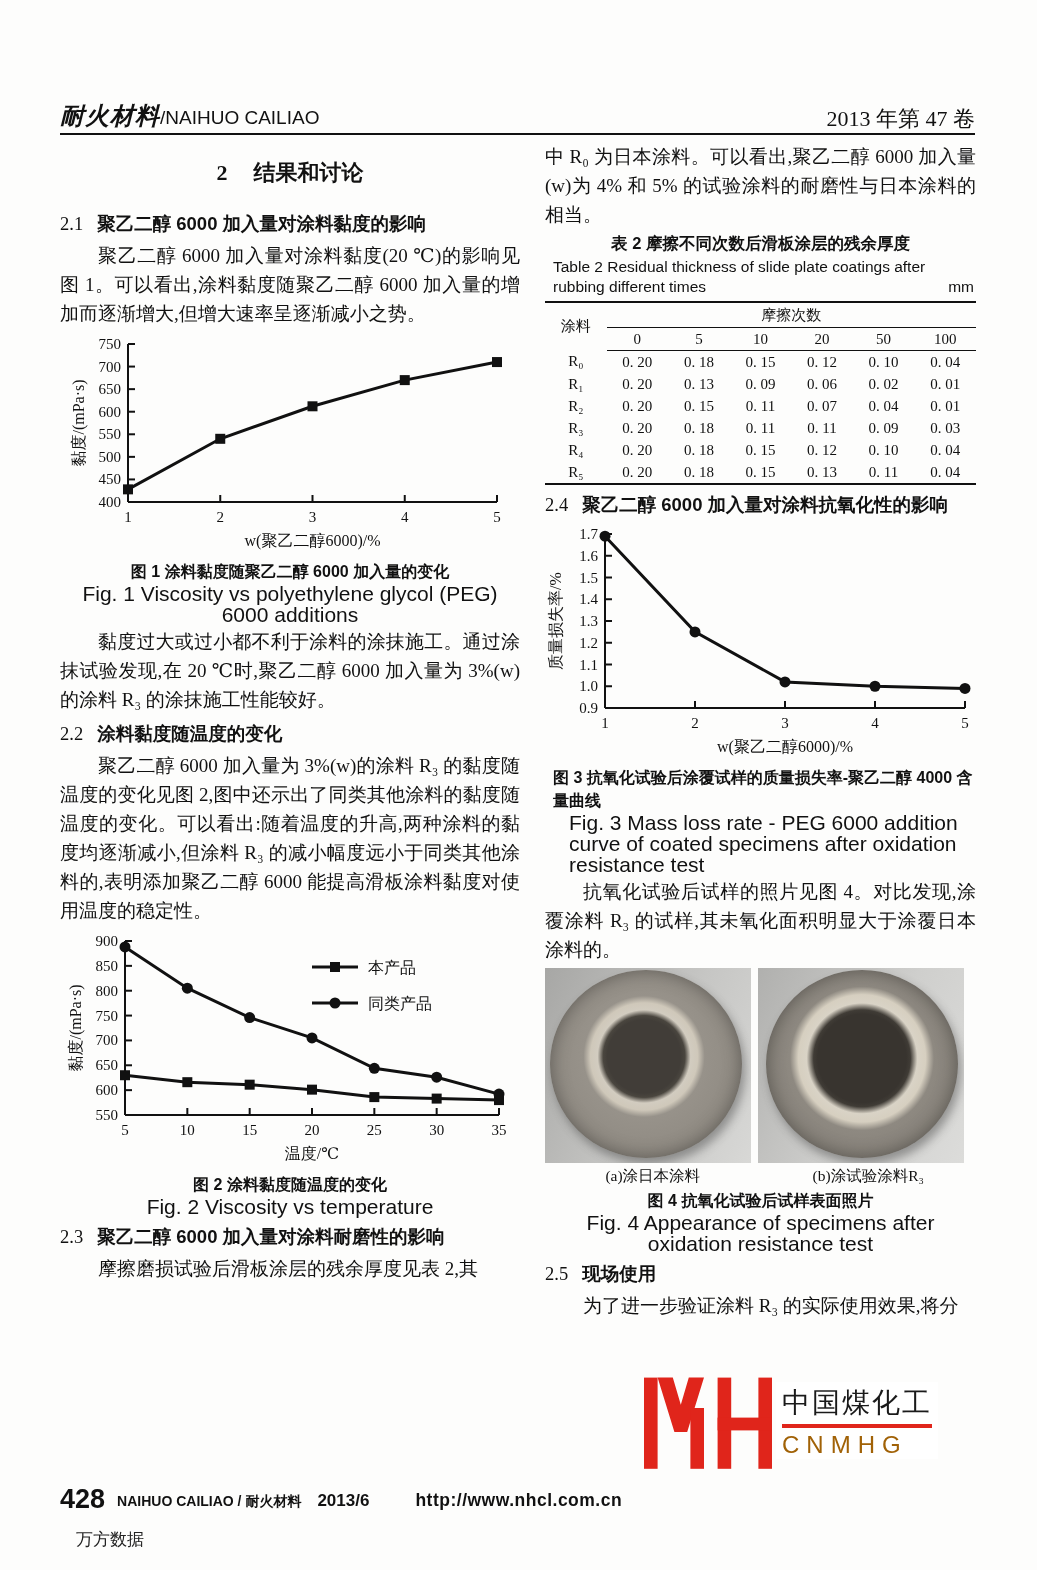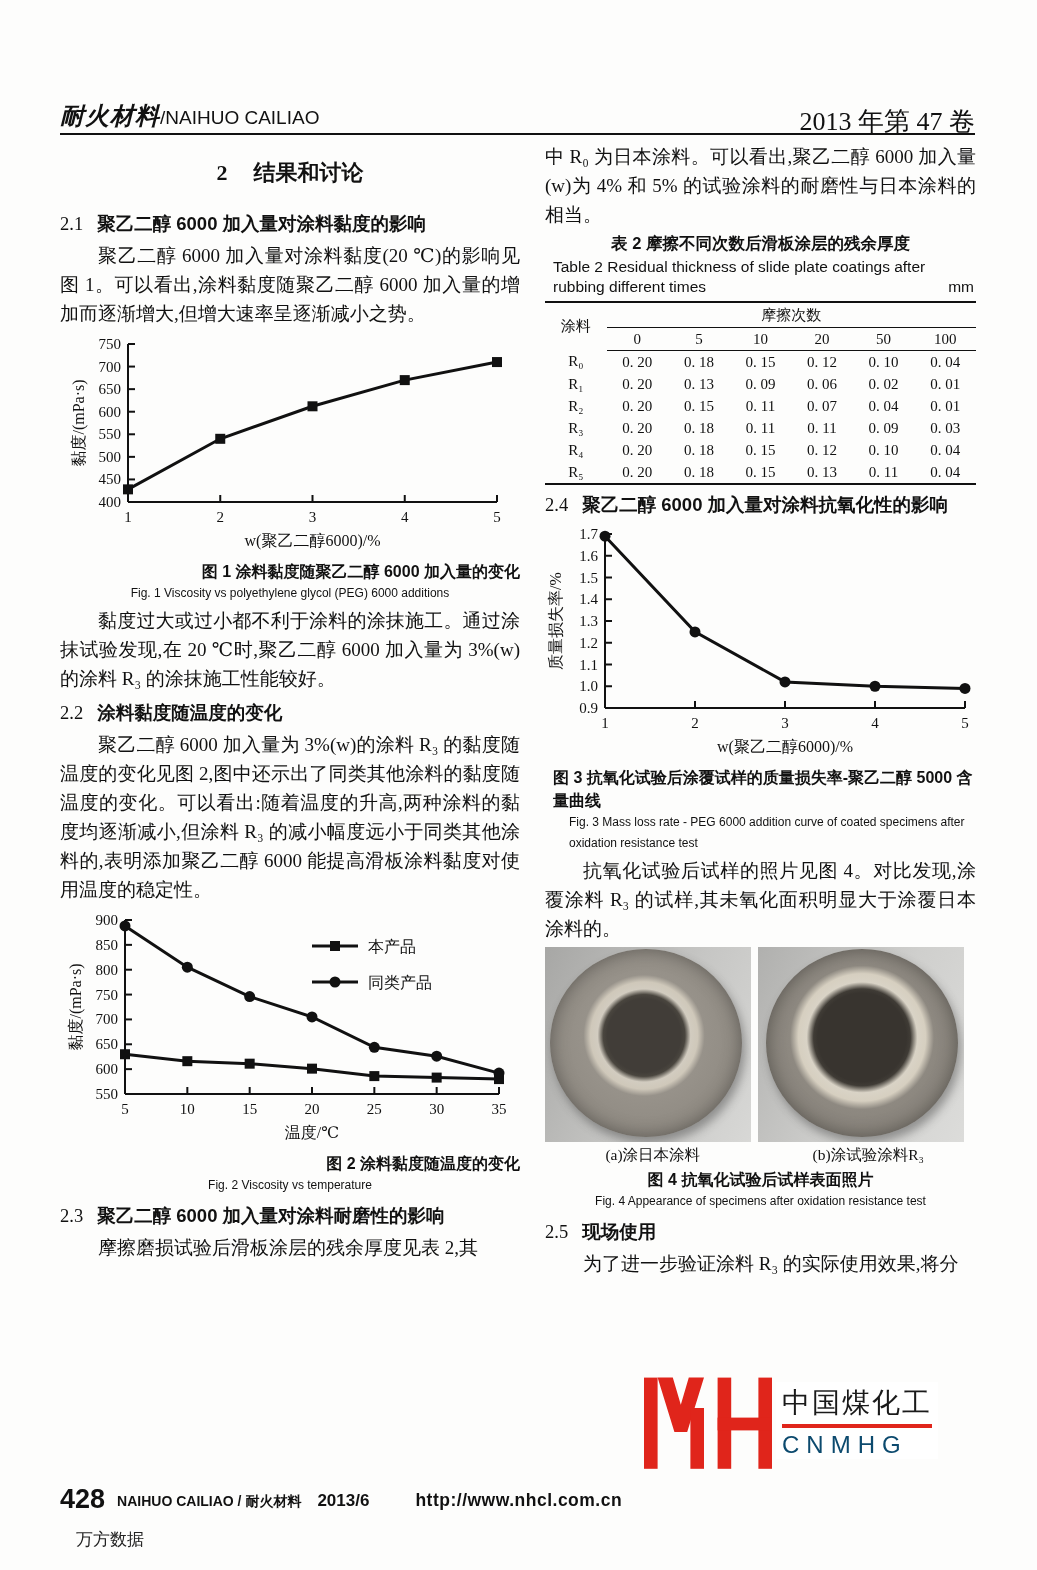--- a/index.html
+++ b/index.html
@@ -2,38 +2,38 @@
 <html><head>
 <meta charset="utf-8">
 <style>
   html,body{margin:0;padding:0;background:#e9e9e7;}
   .page{position:relative;width:1037px;height:1570px;background:#fdfdfc;margin:0 auto;overflow:hidden;
         font-family:"Liberation Serif","DejaVu Serif",serif;color:#111;}
   
   .hdr{position:absolute;left:60px;top:100px;width:915px;height:32px;}
   .jlogo-zh{font-weight:bold;font-style:italic;font-size:24px;letter-spacing:1px;}
   .jlogo-en{font-family:"Liberation Sans","DejaVu Sans",sans-serif;font-size:19px;}
-  .jissue{position:absolute;right:0;top:4px;font-size:26px;margin-left:23px;}
+  .jissue{position:absolute;right:0;top:4px;font-size:22px;margin-left:23px;}
   .hrule{position:absolute;left:60px;top:133px;width:915px;border-top:2.5px solid #111;}
   
   .cols{position:absolute;left:60px;top:142px;width:916px;display:flex;gap:25px;}
   .col{width:460px;}
   .col-right{width:431px;}
   p.body{margin:0;font-size:19px;line-height:29px;text-align:justify;}
   p.body.ind{text-indent:2em;}
   h2.sec{margin:16px 0 23px 0;font-family:"Liberation Sans","DejaVu Sans",sans-serif;
          font-size:22px;font-weight:bold;text-align:center;}
   h2.sec .num{margin-right:26px;font-family:"Liberation Serif",serif;}
   h3.sub{margin:7px 0 5px 0;font-family:"Liberation Sans","DejaVu Sans",sans-serif;
          font-size:18.5px;font-weight:bold;}
   h3.sub .num{margin-right:14px;font-weight:normal;font-family:"Liberation Serif",serif;}
   figure{margin:4px 0 2px 0;text-align:center;}
   .cap-zh{font-family:"Liberation Sans","DejaVu Sans",sans-serif;font-weight:bold;font-size:16px;
-          line-height:23px;margin-top:2px;text-align:right;}
-  .cap-en{font-family:"Liberation Sans","DejaVu Sans",sans-serif;font-size:12px;line-height:21px;}
+          line-height:23px;margin-top:2px;}
+  .cap-en{font-family:"Liberation Sans","DejaVu Sans",sans-serif;font-size:21px;line-height:21px;}
   
   .tblcap-zh{text-align:center;font-family:"Liberation Sans","DejaVu Sans",sans-serif;
              font-weight:bold;font-size:16.5px;margin-top:4px;}
   .tblcap-en{font-family:"Liberation Sans","DejaVu Sans",sans-serif;font-size:15.5px;line-height:20px;
              margin:2px 0 4px 8px;position:relative;}
   .tblcap-en .unit{position:absolute;right:2px;bottom:0;}
   table.t2{width:100%;border-collapse:collapse;font-size:15px;
            border-top:2.5px solid #111;border-bottom:2.5px solid #111;}
   table.t2 th,table.t2 td{font-weight:normal;text-align:center;padding:2.5px 0;}
   table.t2 .grp{border-bottom:1.2px solid #111;}
@@ -43,21 +43,21 @@
   .photo{position:relative;width:206px;height:195px;overflow:hidden;}
   .photo .bg{position:absolute;inset:0;}
   .spec{position:absolute;border-radius:50%;}
   .plabels{display:flex;font-size:15.5px;margin-top:3px;}
   .plabels div{flex:1;text-align:center;}
   
   .wm{position:absolute;left:644px;top:1374px;width:300px;height:104px;z-index:5;}
   .wm-txt{position:absolute;left:132px;top:8px;background:rgba(255,255,255,0.93);padding:2px 6px 0 6px;}
   .wm-zh{font-size:28px;letter-spacing:2px;color:#1a1a1a;font-family:"Liberation Sans",sans-serif;}
   .wm-line{height:4px;background:#e0251b;margin:2px 0 3px 0;}
-  .wm-en{font-size:24px;letter-spacing:7px;color:#0c4a6e;font-family:"Liberation Sans",sans-serif;}
+  .wm-en{font-size:24px;letter-spacing:7px;color:#a16207;font-family:"Liberation Sans",sans-serif;}
   
   .ftr{position:absolute;left:60px;top:1484px;width:915px;
        font-family:"Liberation Sans","DejaVu Sans",sans-serif;font-weight:bold;}
   .ftr .pg{font-size:27px;vertical-align:-2px;}
   .ftr .jn{font-size:14px;margin-left:12px;}
   .ftr .is{font-size:17px;margin-left:16px;}
   .ftr .url{font-size:17.5px;margin-left:46px;letter-spacing:0.5px;}
   .wanfang{position:absolute;left:76px;top:1528px;font-size:17px;color:#222;
            font-family:"Liberation Sans",sans-serif;}
   svg text{font-family:"Liberation Serif","DejaVu Serif",serif;}
@@ -311,21 +311,21 @@
             <text x="420" y="206" text-anchor="middle" font-size="15" fill="#111111">5</text>
             <text x="240" y="230" text-anchor="middle" font-size="16" fill="#111111">w(聚乙二醇6000)/%</text>
             <text x="0" y="0" transform="rotate(-90) translate(-99,16)" text-anchor="middle" font-size="16" fill="#111111">质量损失率/%</text>
             <polyline points="60,14.175000000000011 150,109.875 240,159.9 330,164.25 420,166.425" fill="none" stroke="#111111" stroke-width="3"></polyline>
             <circle cx="60" cy="14.175000000000011" r="5.5" fill="#111111"></circle>
             <circle cx="150" cy="109.875" r="5.5" fill="#111111"></circle>
             <circle cx="240" cy="159.9" r="5.5" fill="#111111"></circle>
             <circle cx="330" cy="164.25" r="5.5" fill="#111111"></circle>
             <circle cx="420" cy="166.425" r="5.5" fill="#111111"></circle>
           </svg>
-        <div class="cap-zh" style="text-align:left;margin-left:8px;">图 3  抗氧化试验后涂覆试样的质量损失率-聚乙二醇 5000 含量曲线</div>
+        <div class="cap-zh" style="text-align:left;margin-left:8px;">图 3  抗氧化试验后涂覆试样的质量损失率-聚乙二醇 4000 含量曲线</div>
         <div class="cap-en" style="text-align:left;margin-left:24px;">Fig. 3 Mass loss rate - PEG 6000 addition curve of coated specimens after oxidation resistance test</div>
       </figure>
 
       <p class="body ind">抗氧化试验后试样的照片见图 4。对比发现,涂覆涂料 R₃ 的试样,其未氧化面积明显大于涂覆日本涂料的。</p>
 
       <div class="photos">
         <div class="photo">
           <div class="bg" style="background:linear-gradient(115deg,#a7a7a5,#c6c6c4 55%,#d8d8d6);"></div>
           <div class="spec" style="left:5px;top:2px;width:192px;height:188px;
                background:

